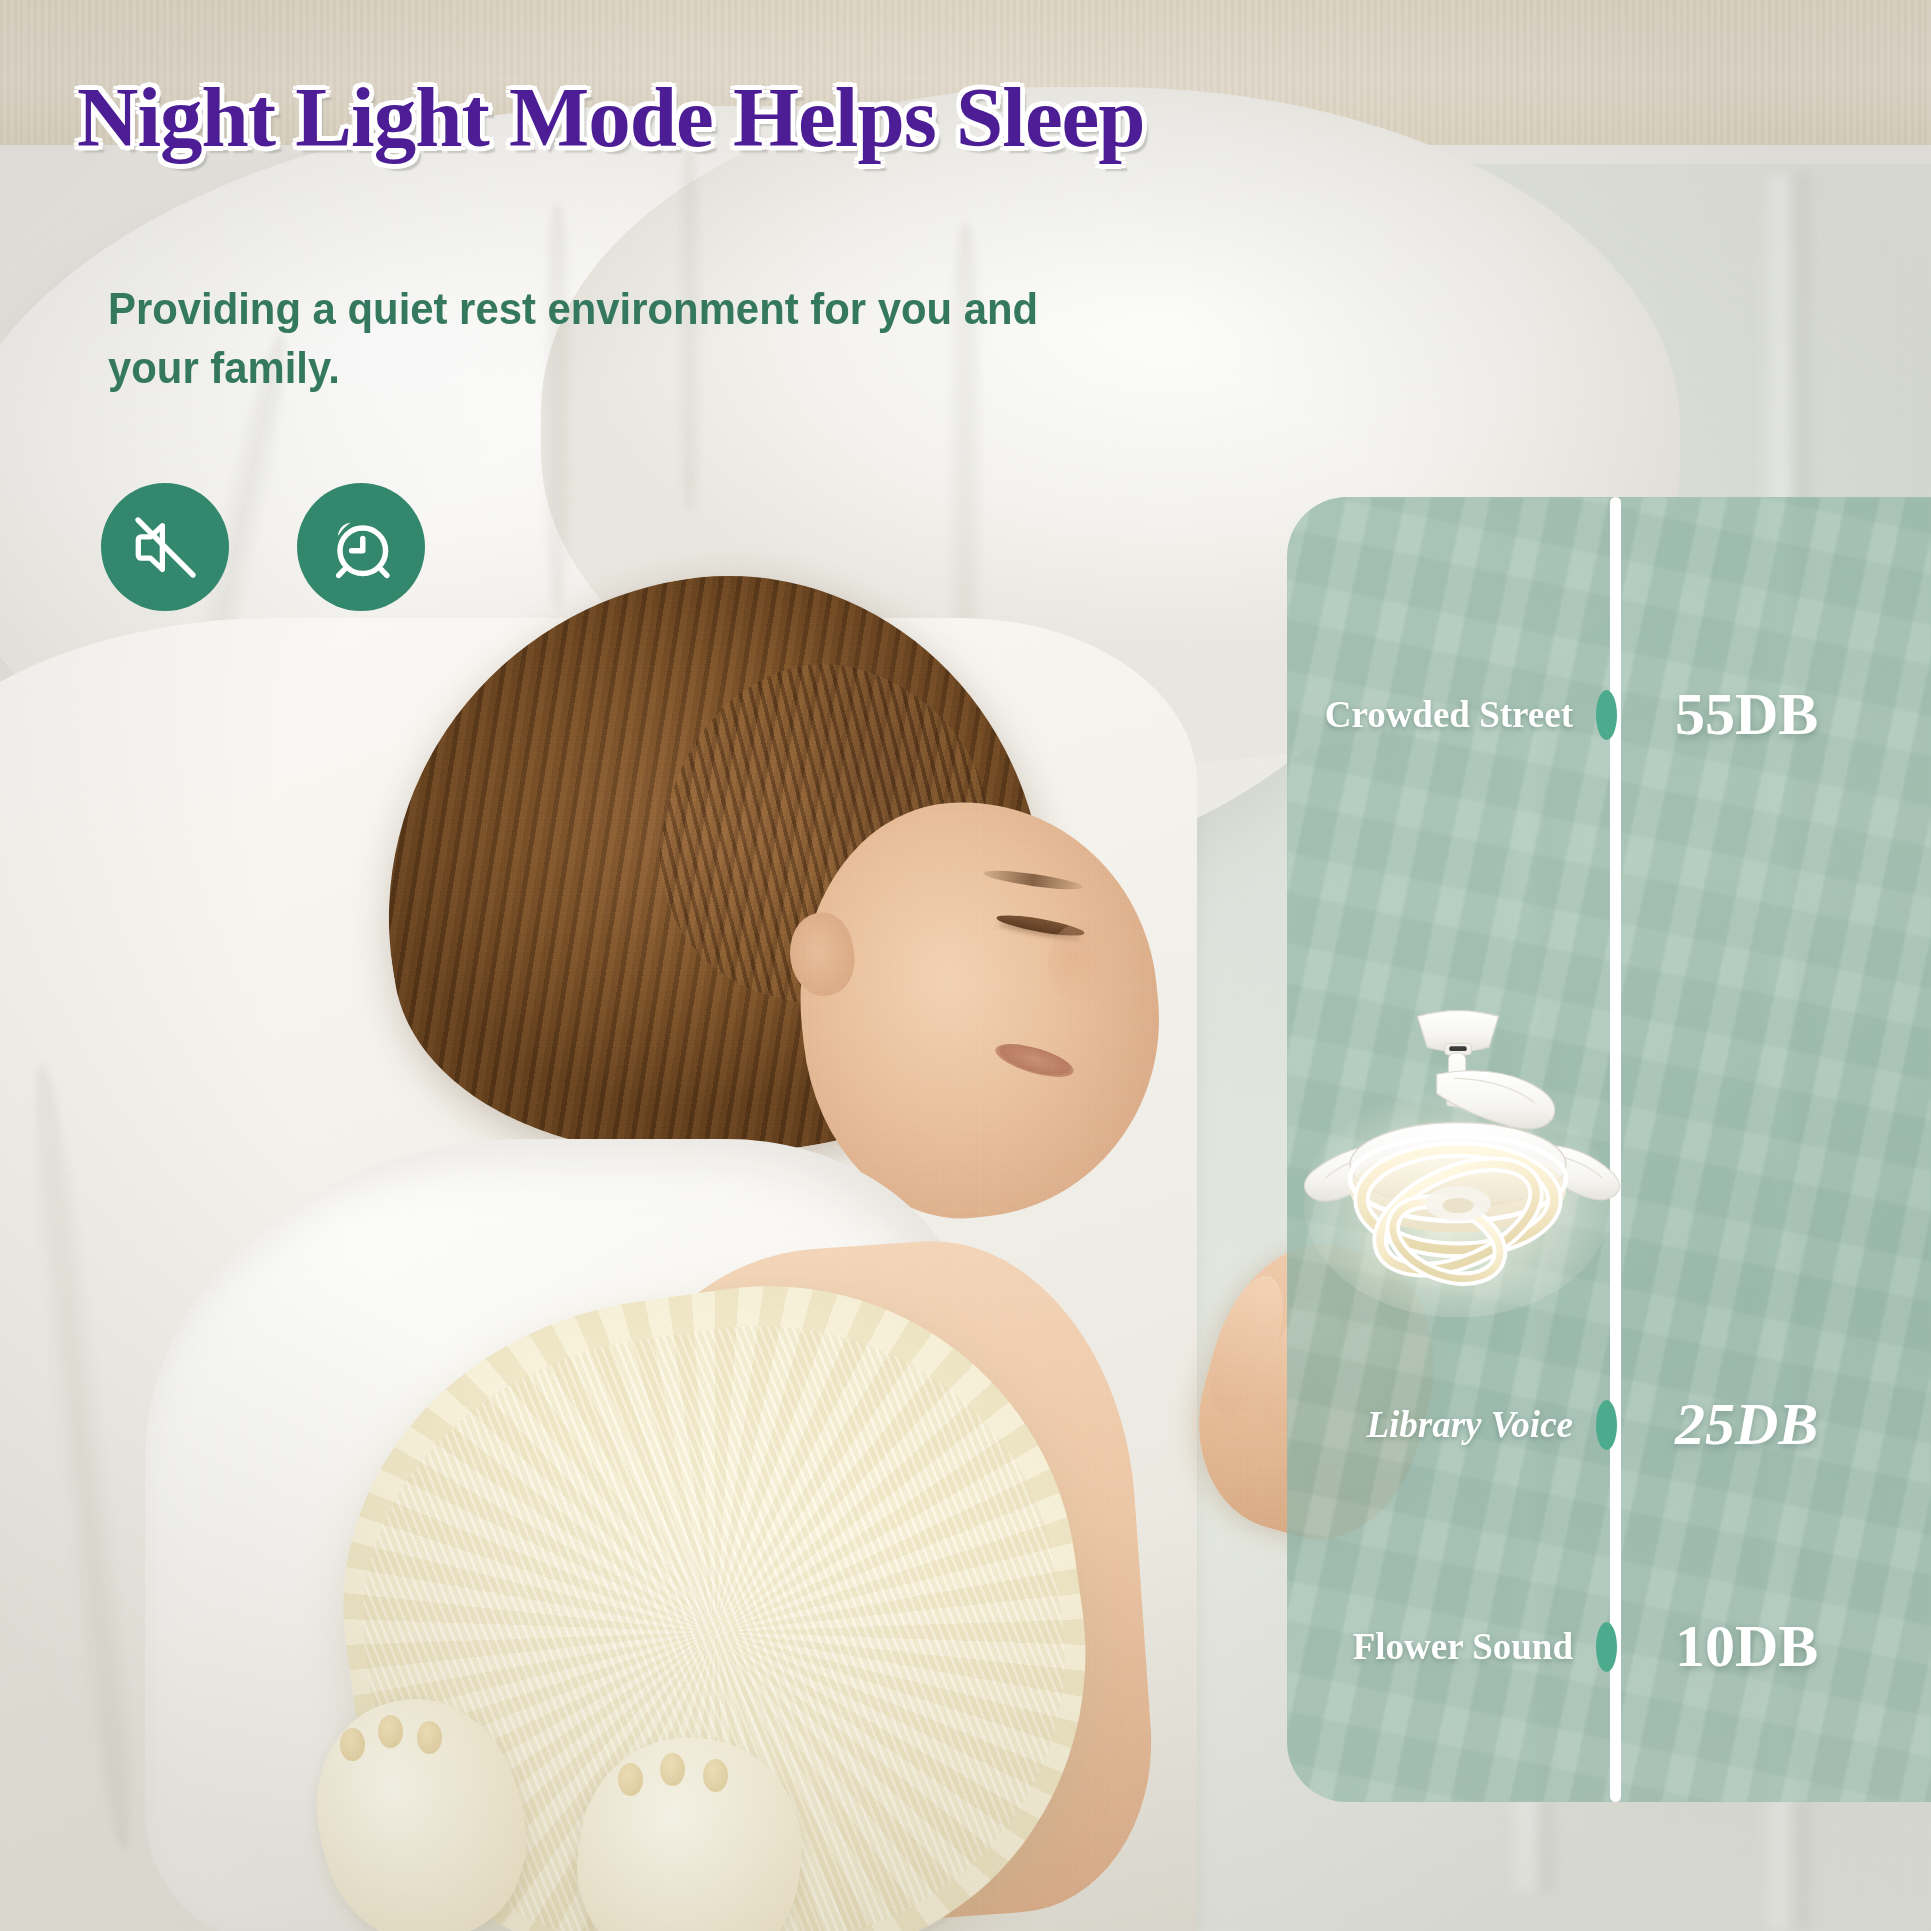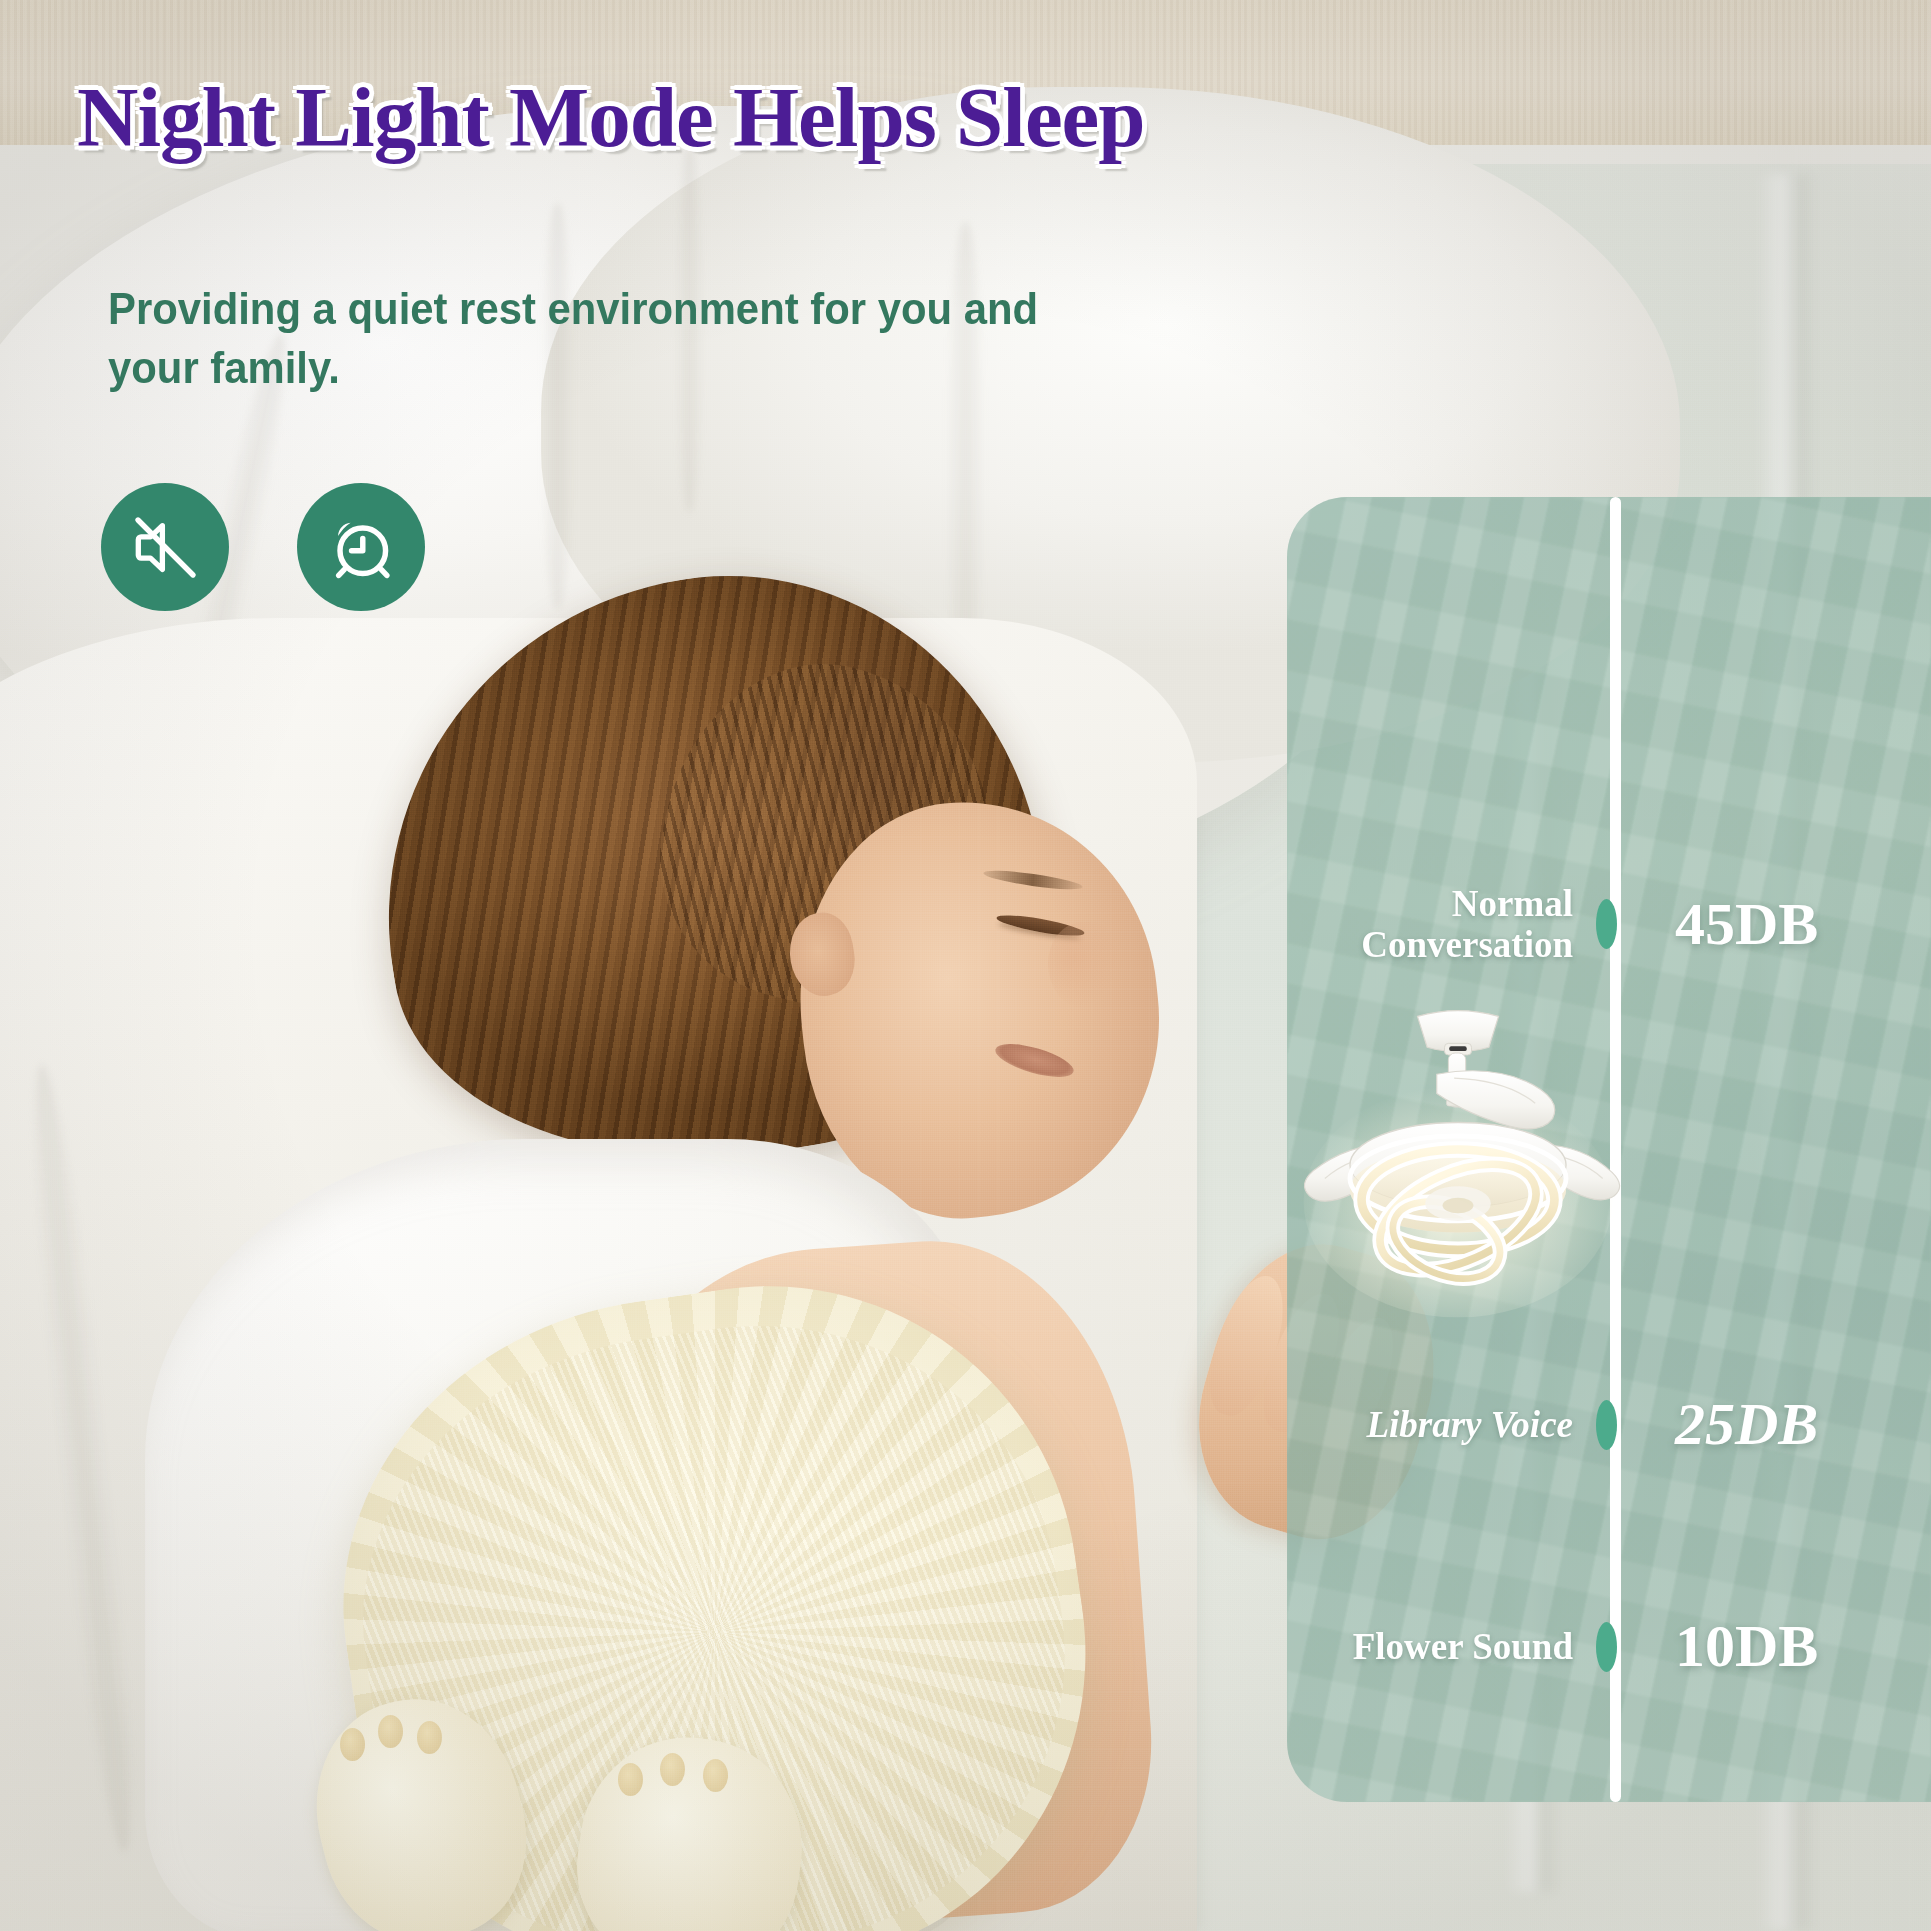--- a/index.html
+++ b/index.html
@@ -339,28 +339,28 @@
       </svg>
     </span>
   </div>
 
 </div>
 
 <div id="db-panel">
   <div class="panel-tex"></div>
   <div id="axis"></div>
 
-
-  <div class="db-row" style="top:386px;">
-    <div class="db-label">Normal<br>Conversation</div>
+  <div class="db-row" style="top:183px;">
+    <div class="db-label">Crowded Street</div>
     <div class="db-dot-cell">
       <div class="db-dot"></div>
     </div>
-    <div class="db-value">45DB</div>
+    <div class="db-value">55DB</div>
   </div>
+
 
 
   <div class="db-row" style="top:893px;font-style:italic;">
     <div class="db-label">Library Voice</div>
     <div class="db-dot-cell">
       <div class="db-dot"></div>
     </div>
     <div class="db-value">25DB</div>
   </div>
 

